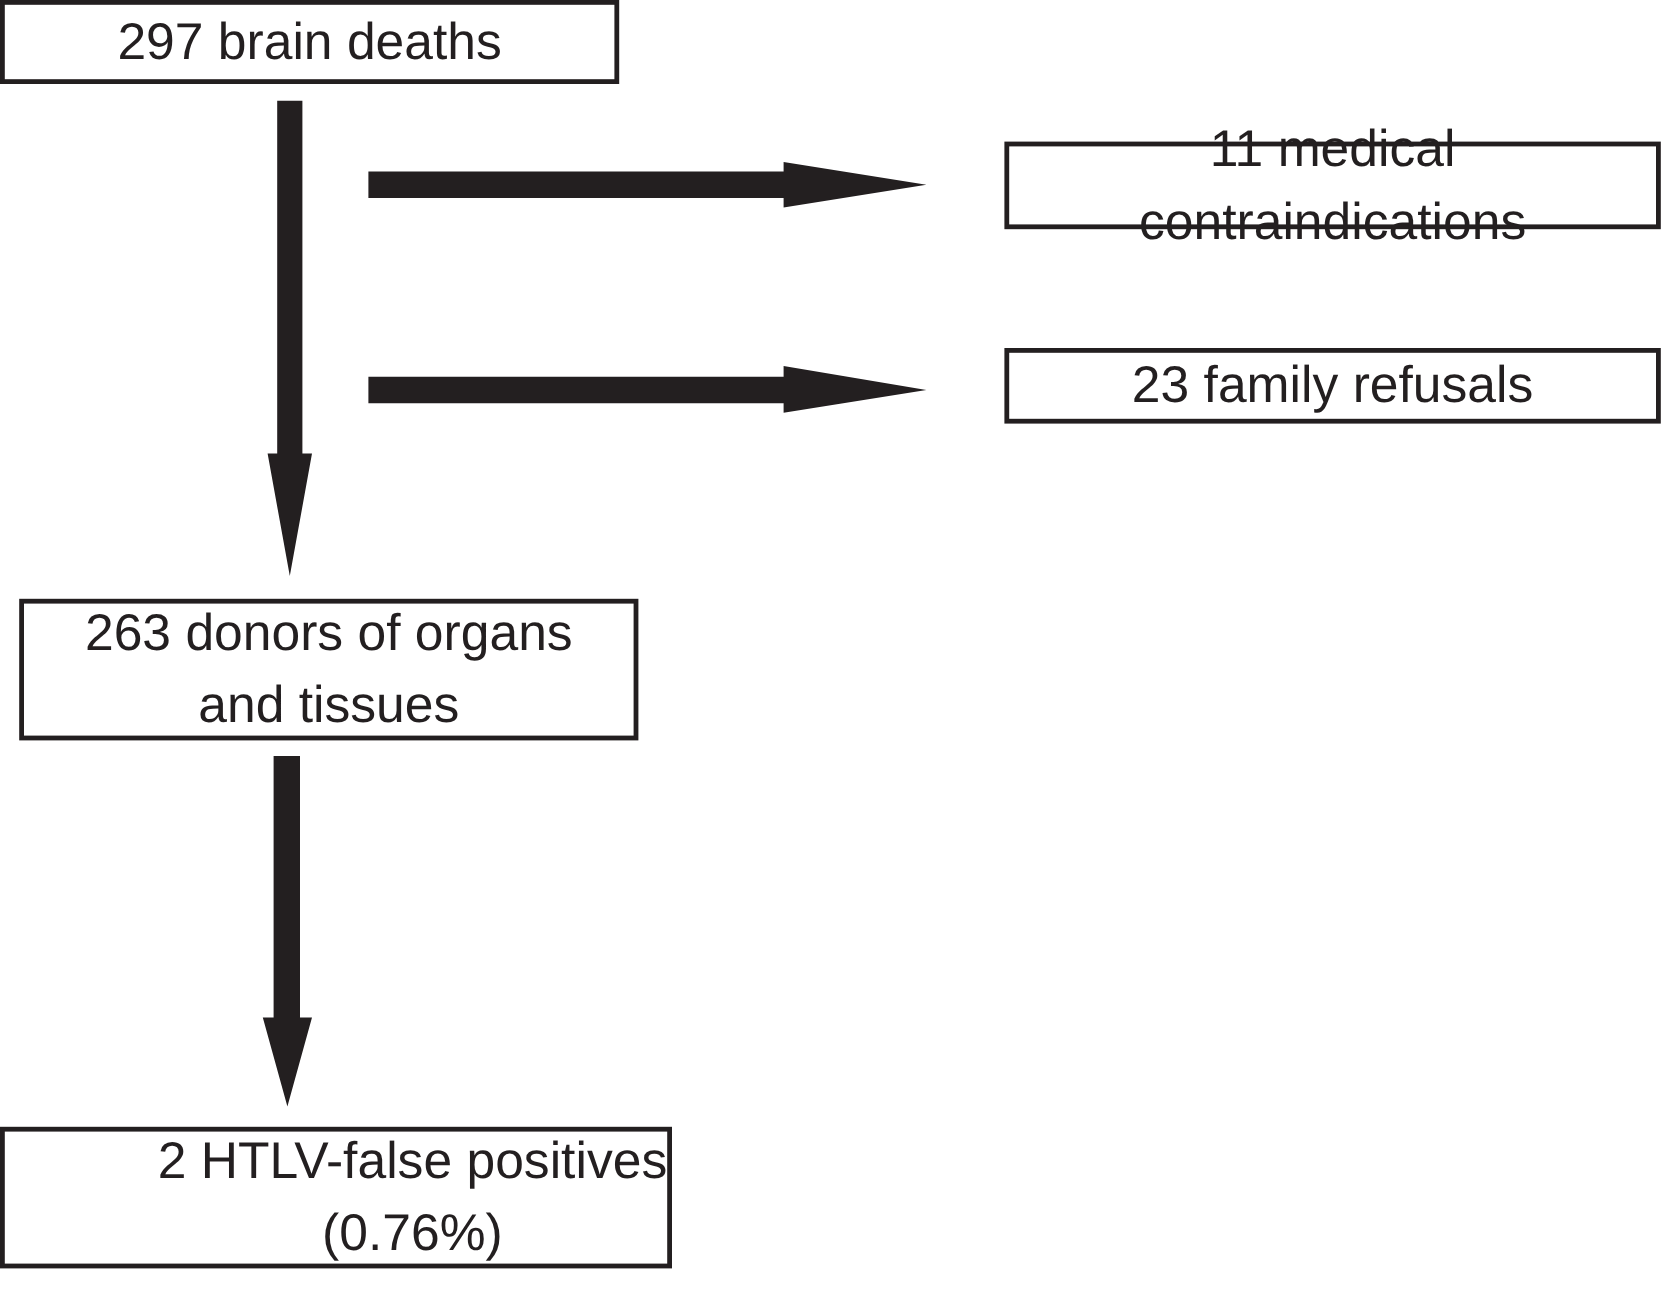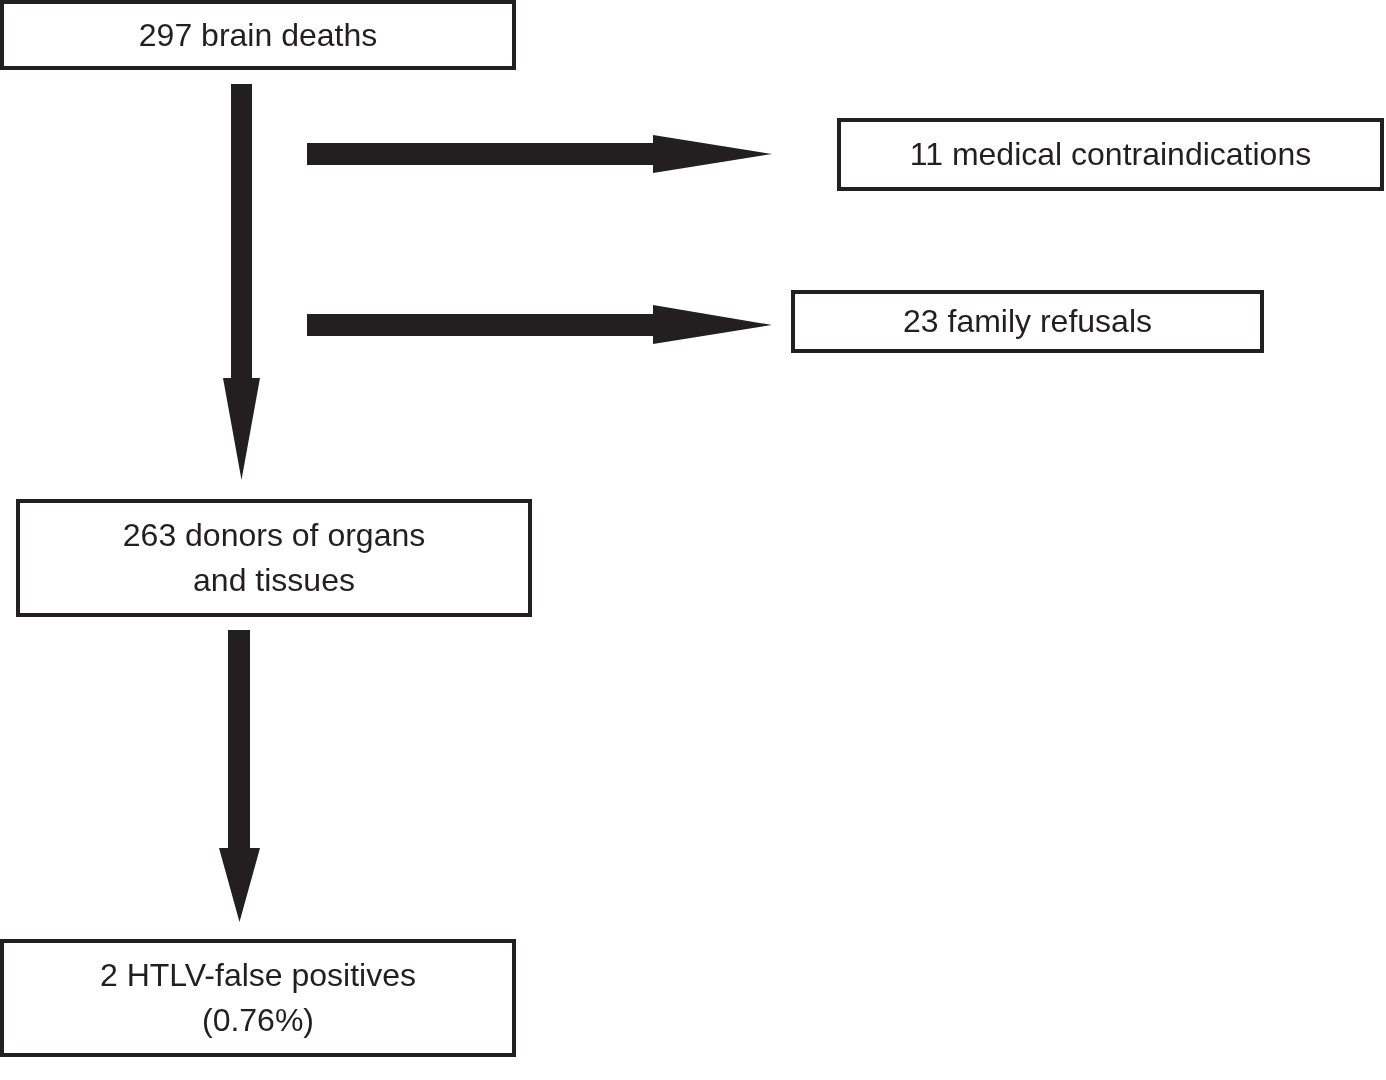--- a/index.html
+++ b/index.html
@@ -26,30 +26,30 @@
   }
   .arrow-layer polygon { fill: var(--ink); stroke: none; }
   .node {
     position: absolute;
     border: 4px solid var(--ink);
     background: var(--node-fill);
     display: flex;
     align-items: center;
     justify-content: center;
     text-align: center;
-    font-size: 32px;
+    font-size: 43px;
     line-height: 1.4;
     white-space: pre-line;
     color: var(--ink);
   }
   .node-brain-deaths   { left: 0px;   top: 0px;   width: 516px; height: 70px;  }
   .node-medical        { left: 837px; top: 118px; width: 547px; height: 73px;  }
-  .node-family         { left: 791px; top: 290px; width: 473px; height: 63px;  }
+  .node-family         { left: 837px; top: 290px; width: 547px; height: 63px;  }
   .node-donors         { left: 16px;   top: 499px; width: 516px; height: 118px; }
-  .node-htlv           { left: 0px;   top: 939px; width: 516px; height: 118px; }
+  .node-htlv           { left: 0px;   top: 939px; width: 560px; height: 118px; justify-content: flex-end; }
 </style>
 </head>
 <body>
 
 <div class="canvas">
 
   <svg class="arrow-layer" viewBox="0 0 1386 1080" xmlns="http://www.w3.org/2000/svg">
 
     <polygon points="231,84 252,84 252,378 260,378 241.5,480 223,378 231,378"></polygon>
 

